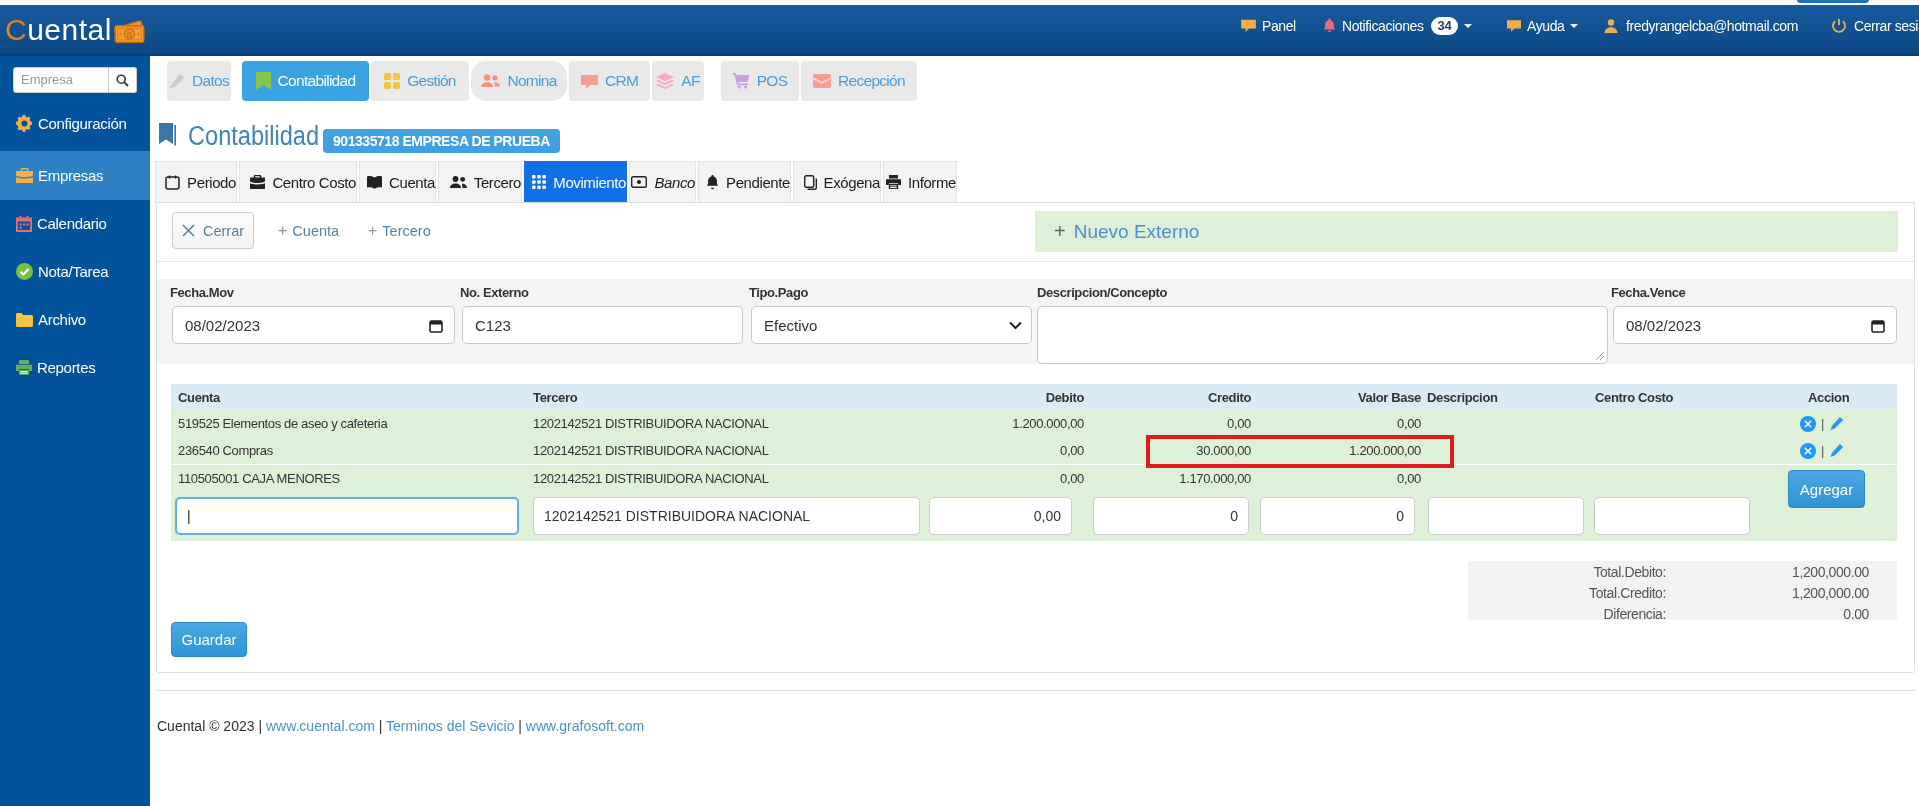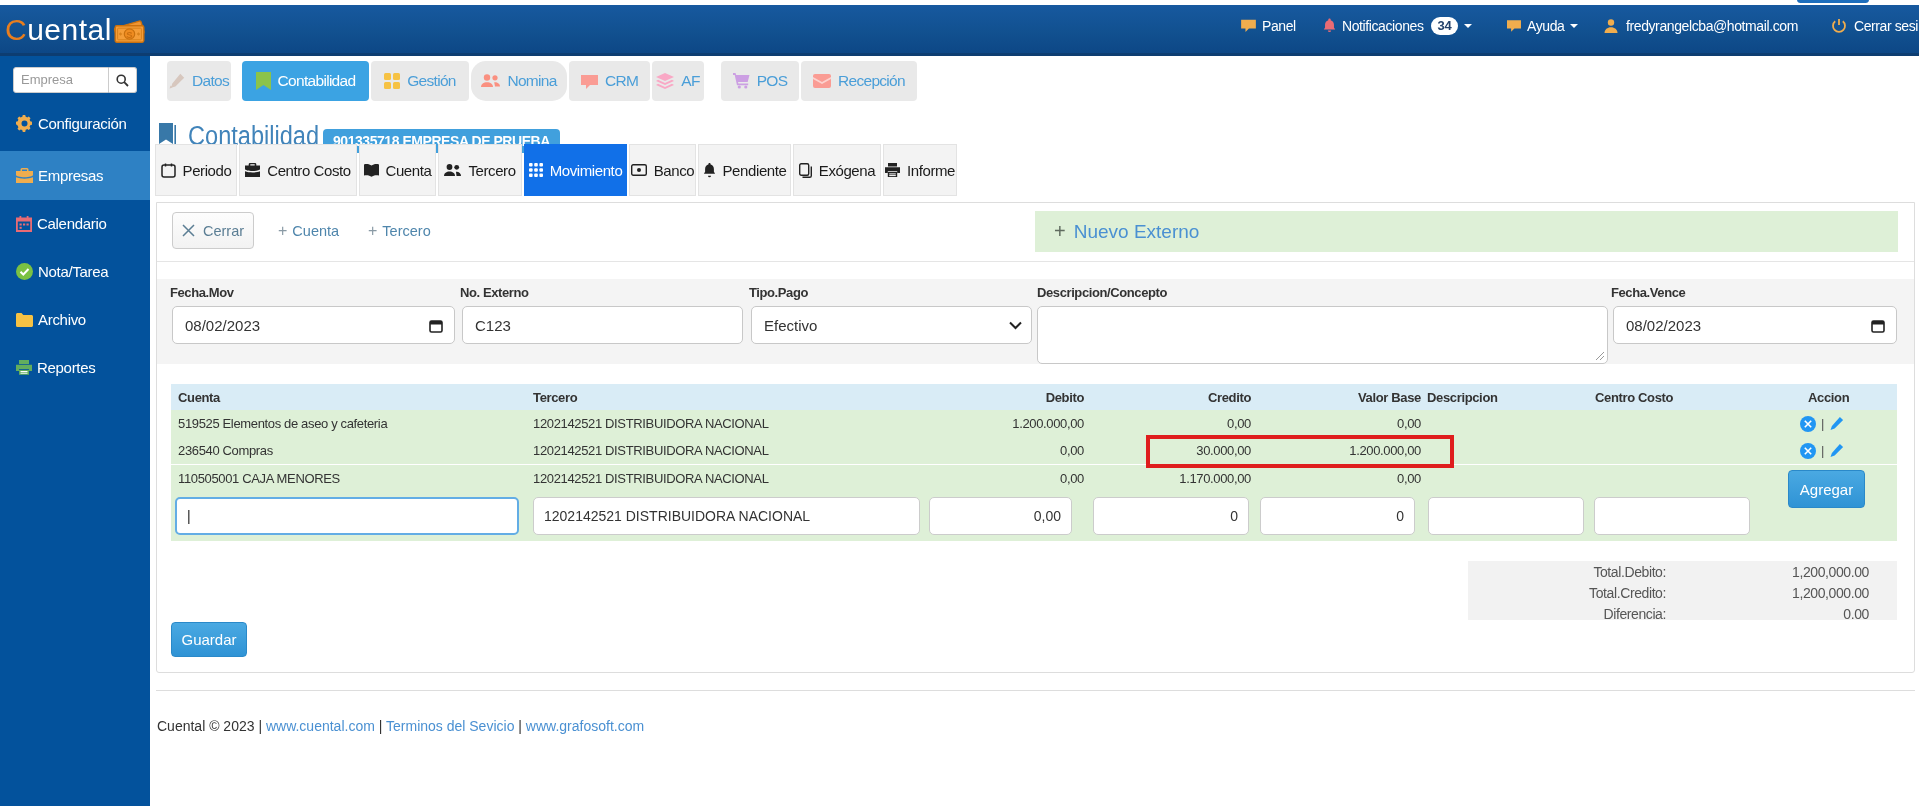--- a/index.html
+++ b/index.html
@@ -32,21 +32,21 @@
   
   .pill { position:absolute; top:61px; height:40px; background:#e9e9e9; border-radius:4px; display:flex; align-items:center; justify-content:center; color:#4a9ed8; font-size:15.5px; letter-spacing:-0.7px; }
   .pill.active { background:#3ba3e3; color:#fff; }
   .pill svg, .pill .picon { margin-right:7px; }
 
   
   #hdr-title { left:188px; top:121px; font-size:27px; color:#4184ba; transform:scaleX(0.873); transform-origin:left; }
   #hdr-badge { left:323px; top:129px; height:24px; background:#41a0dd; color:#fff; font-size:14px; font-weight:bold; letter-spacing:-0.45px; border-radius:4px; padding:0 10px; line-height:24px; }
 
   
-  .stab { position:absolute; top:144px; height:52px; background:#f3f3f3; border:1px solid #e3e3e3; display:flex; align-items:center; justify-content:center; color:#1b1b1b; font-size:15px; letter-spacing:-0.4px; }
+  .stab { position:absolute; top:161px; height:42px; background:#f3f3f3; border:1px solid #e3e3e3; display:flex; align-items:center; justify-content:flex-end; color:#1b1b1b; font-size:15px; letter-spacing:-0.4px; }
   .stab svg { margin-right:7px; }
   .stab.active { background:#1170e8; color:#fff; border-color:#1170e8; }
 
   
   #card { left:156px; top:202px; width:1759px; height:471px; background:#fff; border:1px solid #ddd; border-radius:0 0 3px 3px; }
 
   
   #btn-cerrar { left:172px; top:212px; width:82px; height:37px; background:linear-gradient(#fdfdfd,#f2f2f2); border:1px solid #ccc; border-radius:4px; color:#5b7e94; font-size:14.5px; display:flex; align-items:center; justify-content:center; }
   .linkbtn { position:absolute; top:212px; height:37px; display:flex; align-items:center; color:#4f86ac; font-size:14.5px; }
   .linkbtn .plus { color:#8a9aa5; margin-right:5px; font-size:16px; }
@@ -226,21 +226,21 @@
         <rect x="5.2" y="0" width="3.6" height="3.6" rx="1"></rect>
         <rect x="10.4" y="0" width="3.6" height="3.6" rx="1"></rect>
         <rect x="0" y="5.2" width="3.6" height="3.6" rx="1"></rect>
         <rect x="5.2" y="5.2" width="3.6" height="3.6" rx="1"></rect>
         <rect x="10.4" y="5.2" width="3.6" height="3.6" rx="1"></rect>
         <rect x="0" y="10.4" width="3.6" height="3.6" rx="1"></rect>
         <rect x="5.2" y="10.4" width="3.6" height="3.6" rx="1"></rect>
         <rect x="10.4" y="10.4" width="3.6" height="3.6" rx="1"></rect>
       </g>
     </svg>Movimiento</div>
-<div class="stab" style="left:629px; width:67px;"><svg width="16" height="12" viewBox="0 0 16 12">
+<div class="stab" style="left:629px; width:67px;font-style:italic;"><svg width="16" height="12" viewBox="0 0 16 12">
       <rect x="0.7" y="0.7" width="14.6" height="10.6" rx="1.5" fill="none" stroke="#222" stroke-width="1.4"></rect>
       <circle cx="8" cy="6" r="2" fill="#222"></circle>
     </svg>Banco</div>
 <div class="stab" style="left:698px; width:93px;"><svg width="13" height="15" viewBox="0 0 13 15">
       <path fill="#222" d="M6.5 0c.6 0 1.1.5 1.1 1.1v.5c1.9.5 3.3 2.2 3.3 4.3v2.8l1.2 2H.9l1.2-2V5.9c0-2.1 1.4-3.8 3.3-4.3v-.5C5.4.5 5.9 0 6.5 0zM5 12.7h3a1.5 1.5 0 1 1-3 0z"></path>
     </svg>Pendiente</div>
 <div class="stab" style="left:793px; width:88px;"><svg width="13" height="15" viewBox="0 0 13 15">
       <rect x="0.7" y="0.7" width="9" height="11.5" rx="1.5" fill="none" stroke="#222" stroke-width="1.4"></rect>
       <path fill="none" stroke="#222" stroke-width="1.4" d="M12.3 3.5v9.2a1.6 1.6 0 0 1-1.6 1.6H3.5"></path>
     </svg>Exógena</div>

